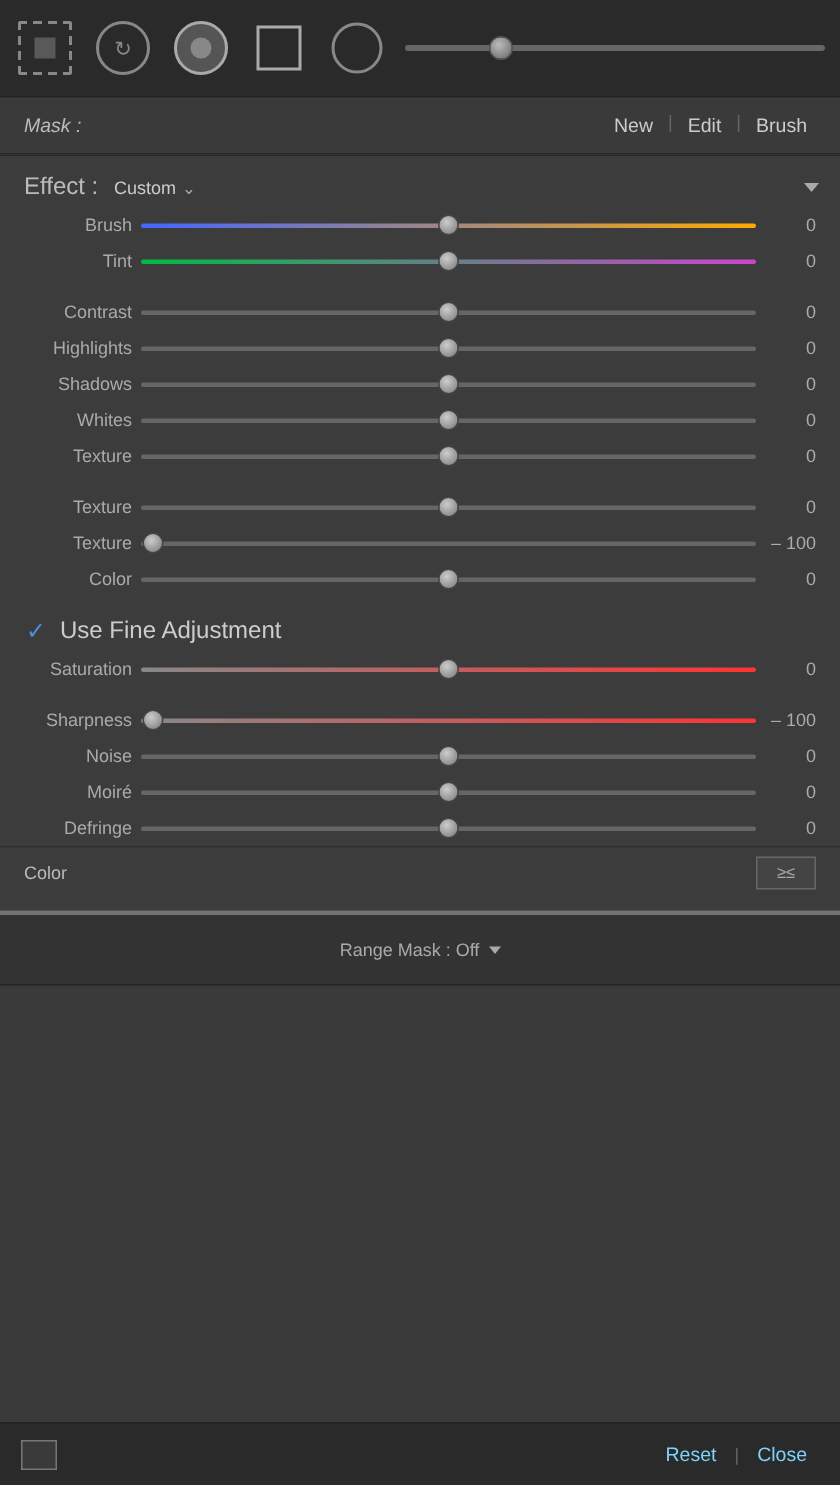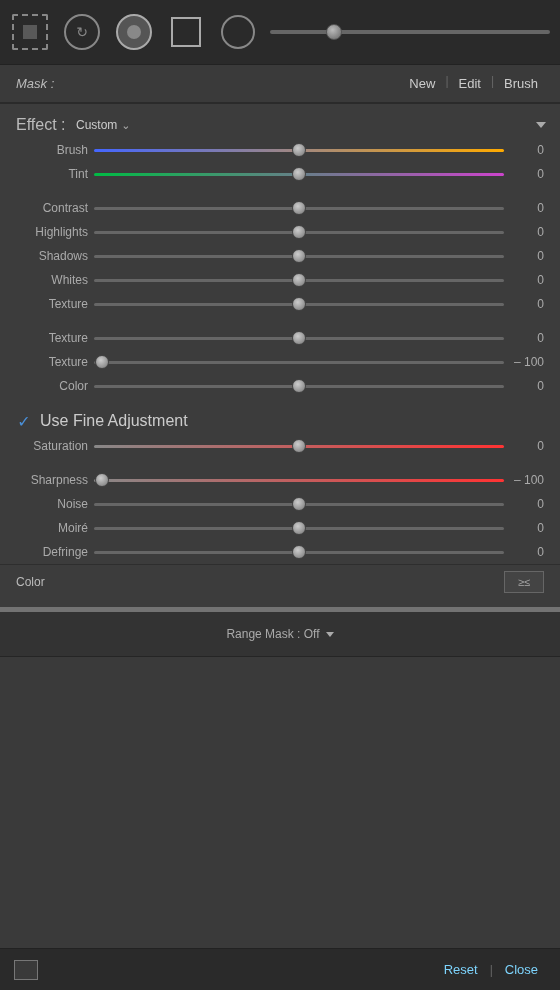--- a/index.html
+++ b/index.html
@@ -291,21 +291,21 @@
       justify-content: center;
       background: #444;
     }
 
     .range-mask-bar {
       background: #333;
       height: 50px;
       display: flex;
       align-items: center;
       justify-content: center;
-      border-top: 5px solid #737373;
+      border-top: 3px solid #737373;
       border-bottom: 1px solid #252525;
     }
     .range-mask-select {
       display: flex;
       align-items: center;
       gap: 6px;
       color: #aaa;
       font-size: 12px;
     }
     .range-mask-arrow {

